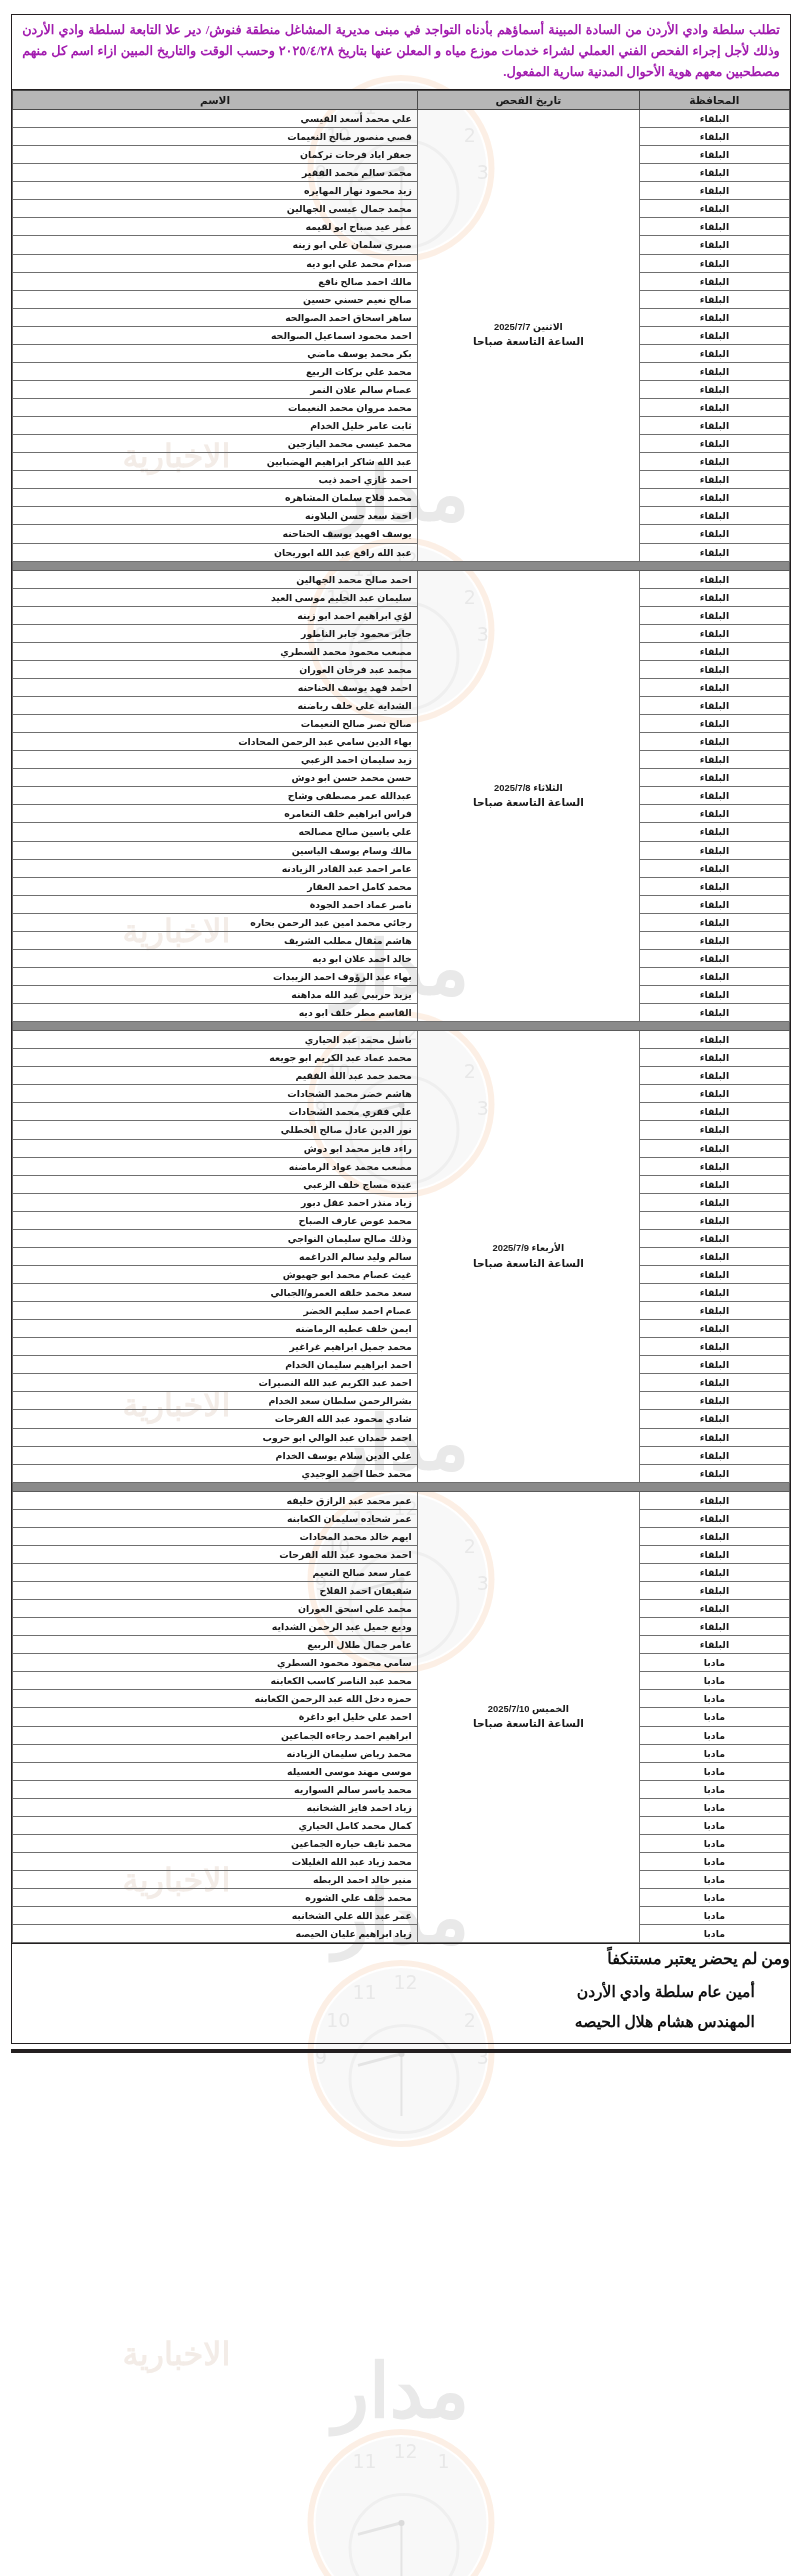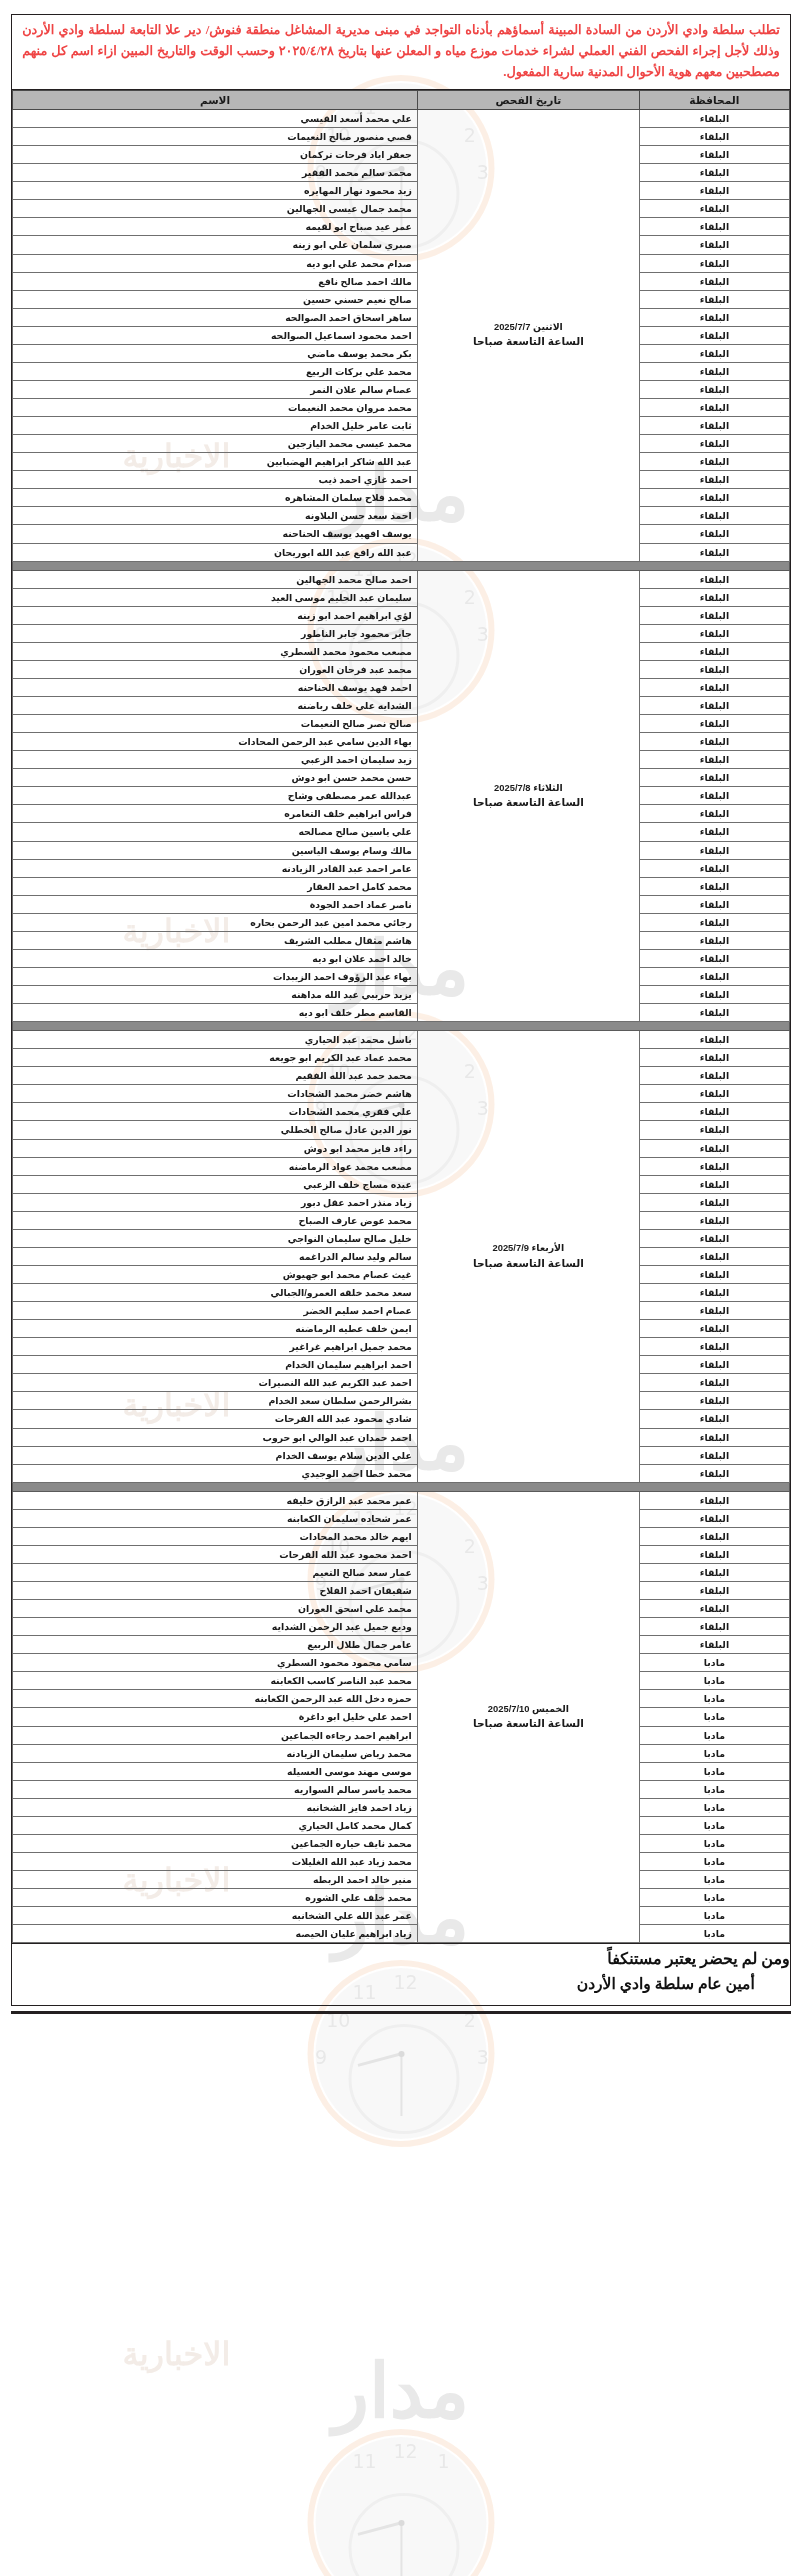--- a/index.html
+++ b/index.html
@@ -111,21 +111,21 @@
     font-family:"Liberation Serif","DejaVu Serif",serif;
     letter-spacing:0;
   }
   .intro{
     padding:5.6px 10px 6.2px 10px;
     font-size:12.8px;
     font-weight:bold;
     line-height:1.62;
     text-align:justify;
     text-align-last:right;
-    color:#ef4444;
+    color:#a21caf;
     font-family:"Liberation Serif","DejaVu Serif",serif;
     border-bottom:1.2px solid #231f20;
   }
 
   
   table.list{
     width:100%;
     border-collapse:collapse;
     table-layout:fixed;
     background:transparent;
@@ -194,20 +194,21 @@
     padding:2.5px 0 10px 0;
     text-align:right;
     padding-right:35px;
   }
   .sign div{
     font-size:15.6px;
     font-weight:bold;
     line-height:1.42;
     color:#111;
     font-family:"Liberation Serif","DejaVu Serif",serif;
+    margin-top:8px;
   }
   .bottom-rule{
     height:3.7px;
     background:#231f20;
     margin:0 11.2px 8.7px 11.2px;
     position:relative;
     z-index:1;
   }
 </style>
 </head>
@@ -591,21 +592,21 @@
             <tr>
               <td class="gov">البلقاء</td>
               <td class="name">زياد منذر احمد عقل دبور</td>
             </tr>
             <tr>
               <td class="gov">البلقاء</td>
               <td class="name">محمد عوض عارف الصباح</td>
             </tr>
             <tr>
               <td class="gov">البلقاء</td>
-              <td class="name">خليل صالح سليمان النواجي</td>
+              <td class="name">وذلك صالح سليمان النواجي</td>
             </tr>
             <tr>
               <td class="gov">البلقاء</td>
               <td class="name">سالم وليد سالم الدراغمه</td>
             </tr>
             <tr>
               <td class="gov">البلقاء</td>
               <td class="name">غيث عصام محمد ابو جهيوش</td>
             </tr>
             <tr>
@@ -759,19 +760,20 @@
               <td class="gov">مادبا</td>
               <td class="name">زياد ابراهيم عليان الحيصه</td>
             </tr>
           </tbody>
       </table>
 
       <div class="note">ومن لم يحضر يعتبر مستنكفاً</div>
 
       <div class="sign">
         <div>أمين عام سلطة وادي الأردن</div>
+        <div>المهندس هشام هلال الحيصه</div>
       </div>
 
     </div>
   </div>
   <div class="bottom-rule"></div>
 </div>
 
 
 </body></html>

